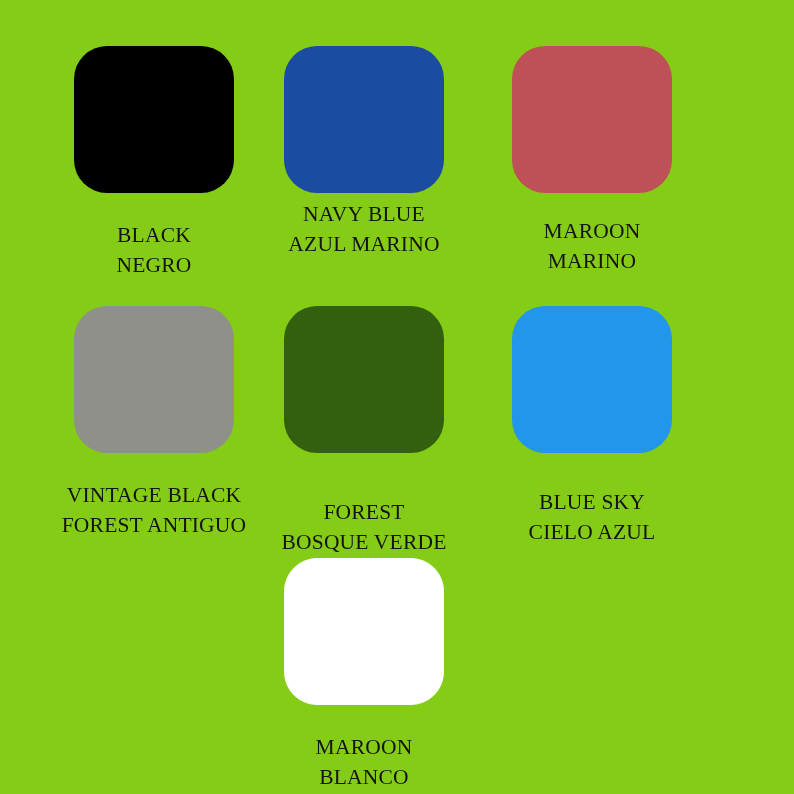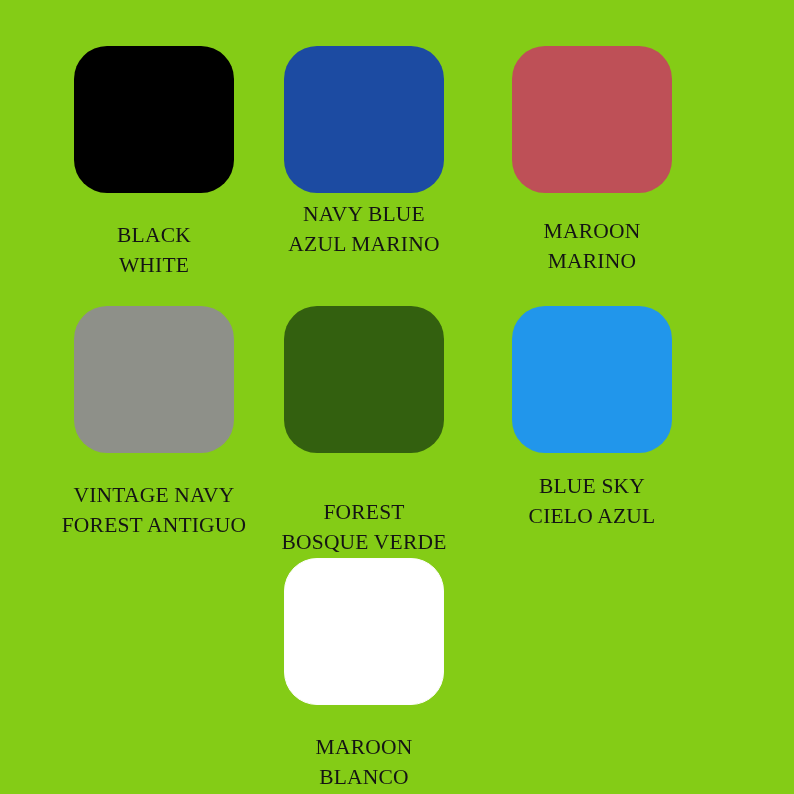--- a/index.html
+++ b/index.html
@@ -55,37 +55,37 @@
   .col-1 { left: 34px; }
   .col-2 { left: 244px; }
   .col-3 { left: 472px; }
 
   
   .row-1 { top: 46px; }
   .row-2 { top: 306px; }
   .row-3 { top: 558px; }
 
   
-  .label-raise-9 { margin-top: 18px; }
+  .label-raise-9 { margin-top: 34px; }
   .label-raise-4 { margin-top: 23px; }
 
   .chip-white {
     border: 1px solid #fdfdfd;
   }
 </style>
 </head>
 <body style="background: rgb(241, 241, 241);">
 
 <div id="swatch-board" style="background: #84cc16; font-family: Liberation Serif, serif;">
 
   <div class="swatch-cell col-1 row-1">
     <div class="swatch-chip" style="background: rgb(0, 0, 0);"></div>
     <div class="swatch-label" style="color: rgb(20, 20, 20);">
       <span class="label-line">BLACK</span>
-      <span class="label-line">WHITE</span>
+      <span class="label-line">NEGRO</span>
     </div>
   </div>
 
   <div class="swatch-cell col-2 row-1">
     <div class="swatch-chip" style="background: rgb(28, 75, 162);"></div>
     <div class="swatch-label" style="color: rgb(20, 20, 20); margin-top: 6px;">
       <span class="label-line">NAVY BLUE</span>
       <span class="label-line">AZUL MARINO</span>
     </div>
   </div>
@@ -94,21 +94,21 @@
     <div class="swatch-chip" style="background: rgb(190, 80, 87);"></div>
     <div class="swatch-label label-raise-4" style="color: rgb(20, 20, 20);">
       <span class="label-line">MAROON</span>
       <span class="label-line">MARINO</span>
     </div>
   </div>
 
   <div class="swatch-cell col-1 row-2">
     <div class="swatch-chip" style="background: rgb(142, 144, 137);"></div>
     <div class="swatch-label" style="color: rgb(20, 20, 20);">
-      <span class="label-line">VINTAGE NAVY</span>
+      <span class="label-line">VINTAGE BLACK</span>
       <span class="label-line">FOREST ANTIGUO</span>
     </div>
   </div>
 
   <div class="swatch-cell col-2 row-2">
     <div class="swatch-chip" style="background: rgb(51, 96, 15);"></div>
     <div class="swatch-label" style="color: rgb(20, 20, 20); margin-top: 44px;">
       <span class="label-line">FOREST</span>
       <span class="label-line">BOSQUE VERDE</span>
     </div>

